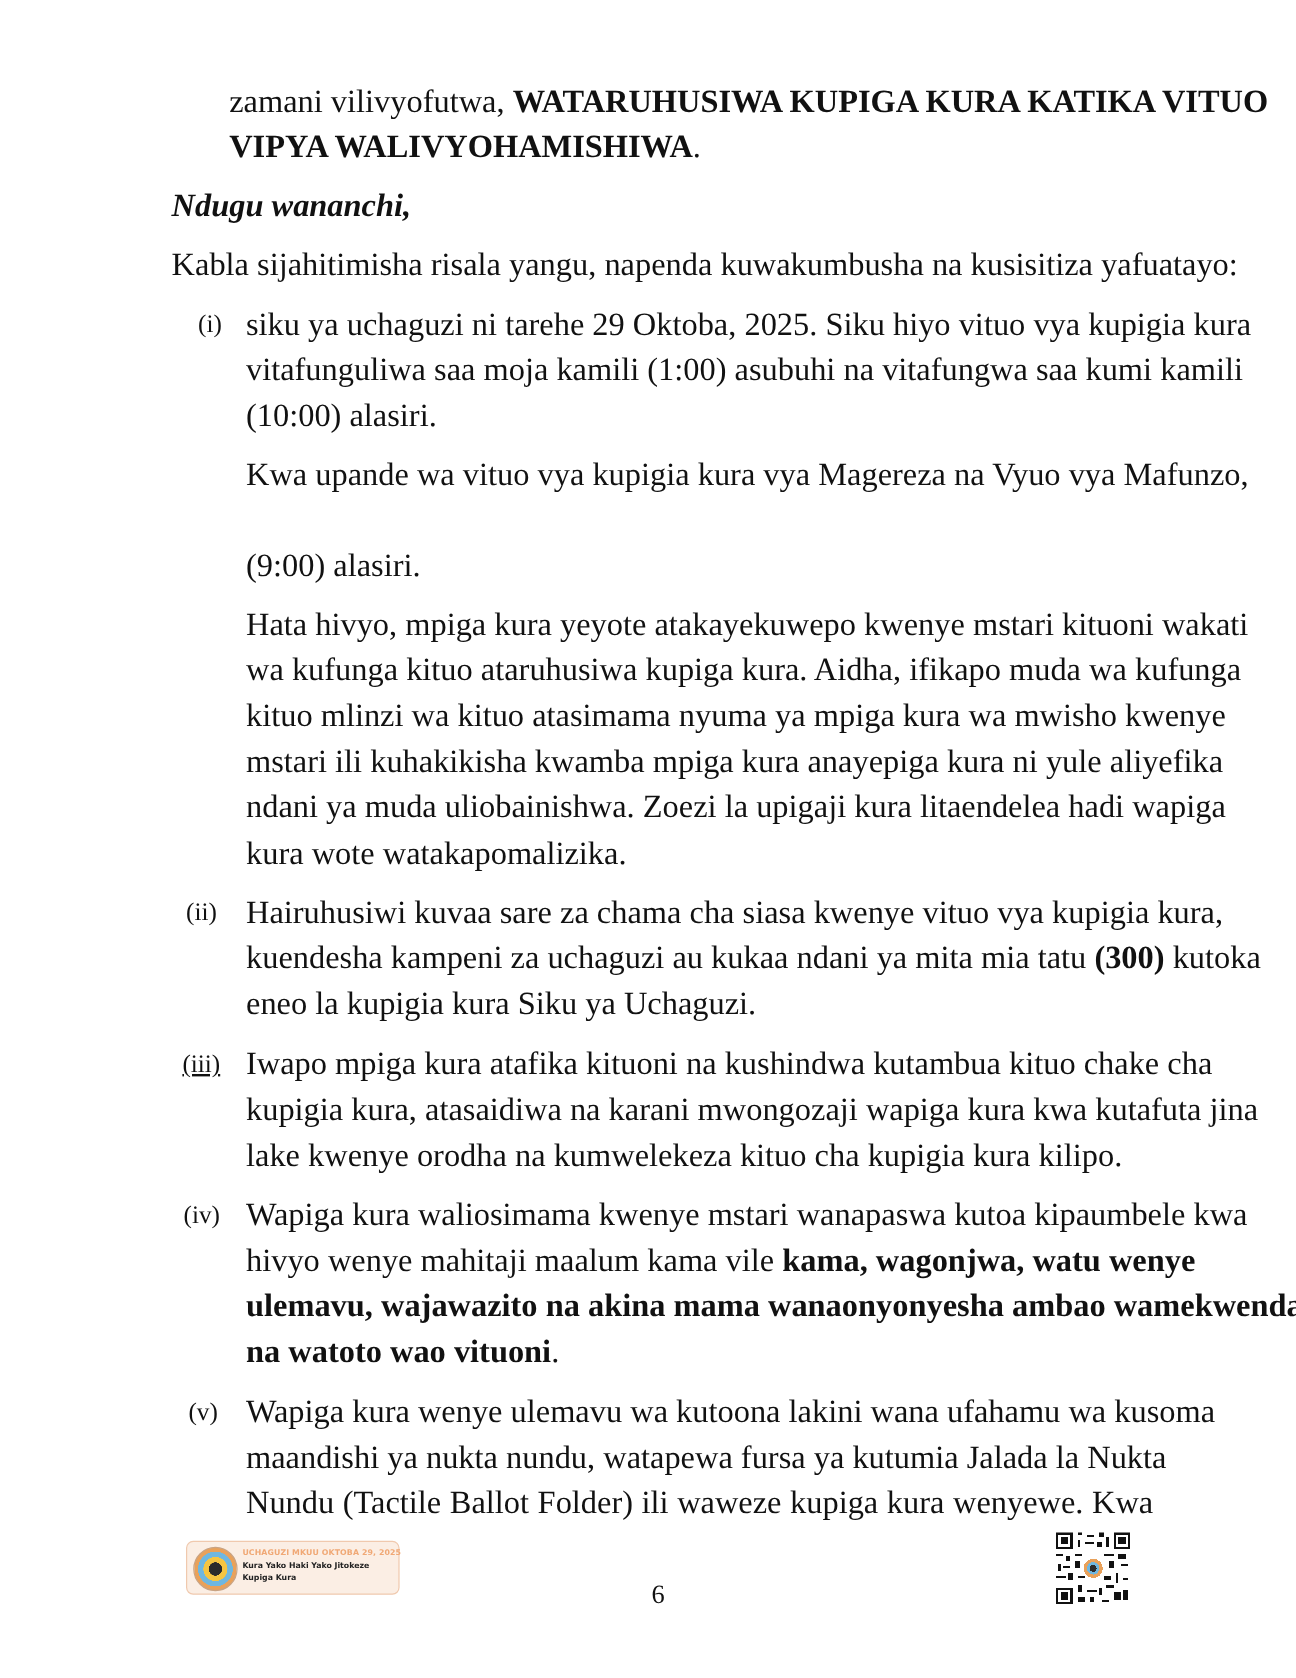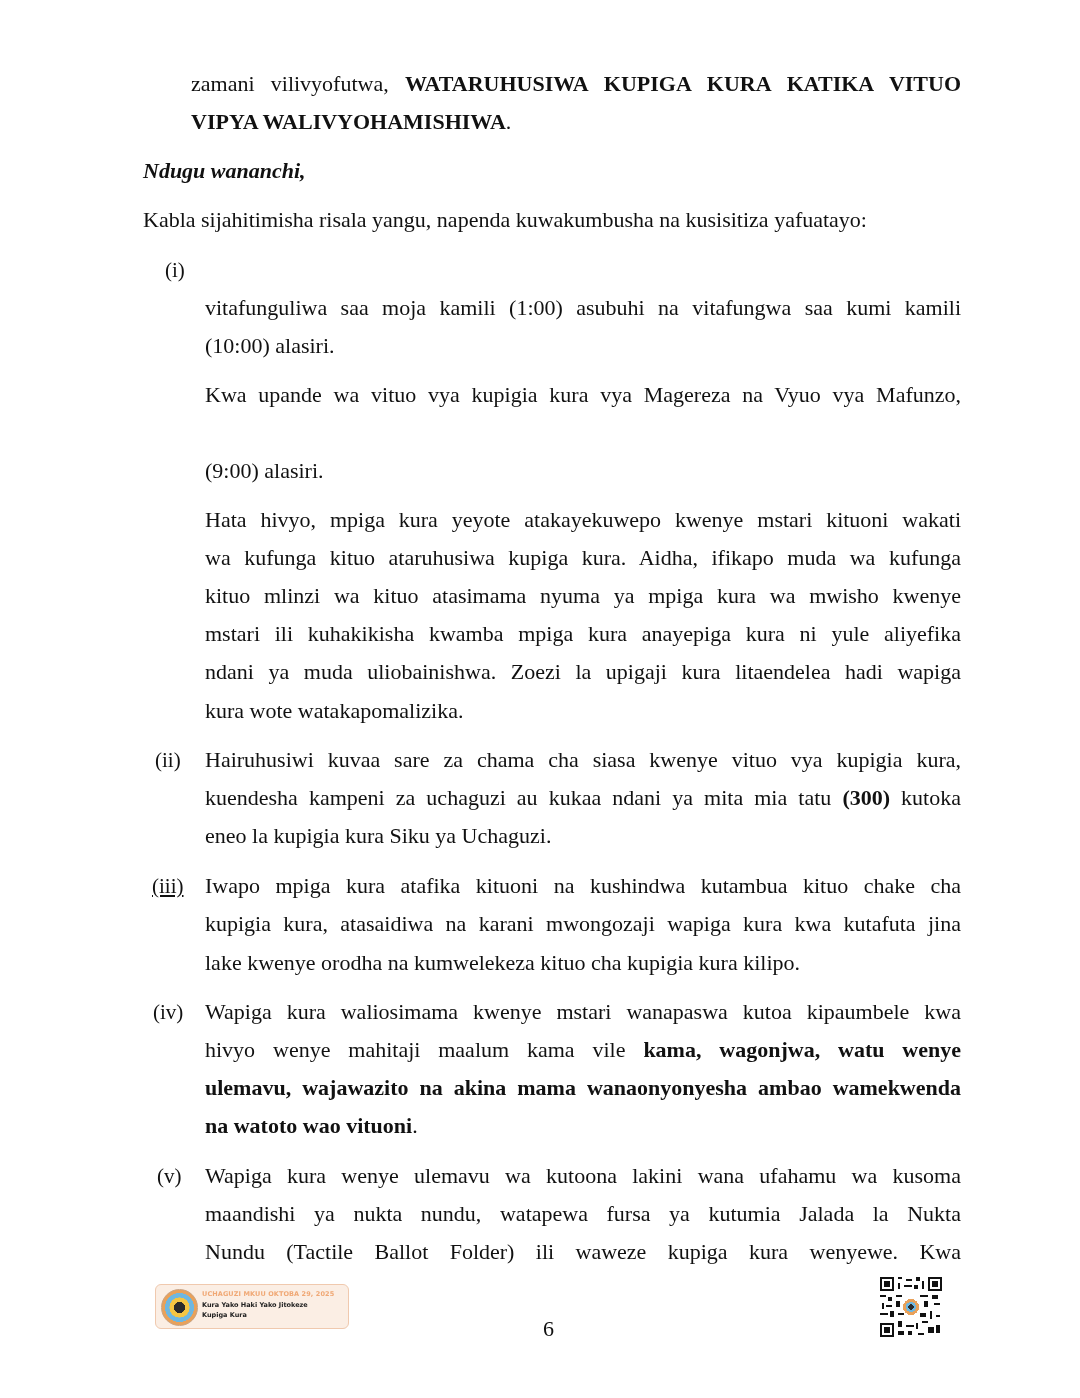--- a/index.html
+++ b/index.html
@@ -4,31 +4,31 @@
 <style>
   html, body { margin: 0; padding: 0; background: #ffffff; }
   body {
     width: 1080px; height: 1398px; position: relative; overflow: hidden;
     font-family: "Liberation Serif", "DejaVu Serif", serif;
     color: #111111;
   }
   .page { position: absolute; left: 0; top: 0; width: 1080px; height: 1398px; }
   .line {
     position: absolute;
-    font-size: 22px;
+    font-size: 27px;
     line-height: 28px;
     white-space: nowrap;
   }
   .just { text-align: justify; text-align-last: justify; }
   .b { font-weight: bold; }
   .i { font-style: italic; }
   .num { position: absolute; font-size: 21px; line-height: 28px; }
 
   .footer-badge {
-    position: absolute; left: 155px; top: 1284px; width: 194px; height: 45px;
+    position: absolute; left: 155px; top: 1284px; width: 178px; height: 45px;
     background: #fbeee4; border: 1px solid #f0c9ae; border-radius: 6px;
     box-sizing: border-box;
   }
   .badge-logo {
     position: absolute; left: 5px; top: 4px; width: 35px; height: 35px; border-radius: 50%;
     background: radial-gradient(circle at 50% 50%, #2b2b2b 0 22%, #f5c542 23% 40%, #6fb7e0 41% 58%, #e9a15a 59% 80%, #f3e1cc 81% 100%);
     border: 1px solid #c9a383;
   }
   .badge-title {
     position: absolute; left: 46px; top: 5px; font-family: "DejaVu Sans", sans-serif;
@@ -52,20 +52,21 @@
 <div class="page">
 
   <div class="line just" style="left:191px; top:70px; width:770px;"><span>zamani vilivyofutwa, </span><span class="b">WATARUHUSIWA KUPIGA KURA KATIKA VITUO</span></div>
   <div class="line" style="left:191px; top:108px;"><span class="b">VIPYA WALIVYOHAMISHIWA</span><span>.</span></div>
 
   <div class="line i b" style="left:143px; top:157px; font-weight:600;">Ndugu wananchi,</div>
 
   <div class="line" style="left:143px; top:206px;">Kabla sijahitimisha risala yangu, napenda kuwakumbusha na kusisitiza yafuatayo:</div>
 
   <div class="num" style="left:165px; top:256px;">(i)</div>
+  <div class="line just" style="left:205px; top:256px; width:756px;">siku ya uchaguzi ni tarehe 29 Oktoba, 2025. Siku hiyo vituo vya kupigia kura</div>
   <div class="line just" style="left:205px; top:294px; width:756px;">vitafunguliwa saa moja kamili (1:00) asubuhi  na vitafungwa saa kumi kamili</div>
   <div class="line" style="left:205px; top:332px;">(10:00) alasiri.</div>
 
   <div class="line just" style="left:205px; top:381px; width:756px;">Kwa upande wa vituo vya kupigia kura vya Magereza na Vyuo vya Mafunzo,</div>
   <div class="line" style="left:205px; top:457px;">(9:00) alasiri.</div>
 
   <div class="line just" style="left:205px; top:506px; width:756px;">Hata hivyo, mpiga kura yeyote atakayekuwepo kwenye mstari kituoni wakati</div>
   <div class="line just" style="left:205px; top:544px; width:756px;">wa kufunga kituo ataruhusiwa kupiga kura. Aidha, ifikapo muda wa kufunga</div>
   <div class="line just" style="left:205px; top:582px; width:756px;">kituo mlinzi wa kituo atasimama nyuma ya mpiga kura wa mwisho kwenye</div>
   <div class="line just" style="left:205px; top:620px; width:756px;">mstari ili kuhakikisha kwamba mpiga kura anayepiga kura ni yule aliyefika</div>

